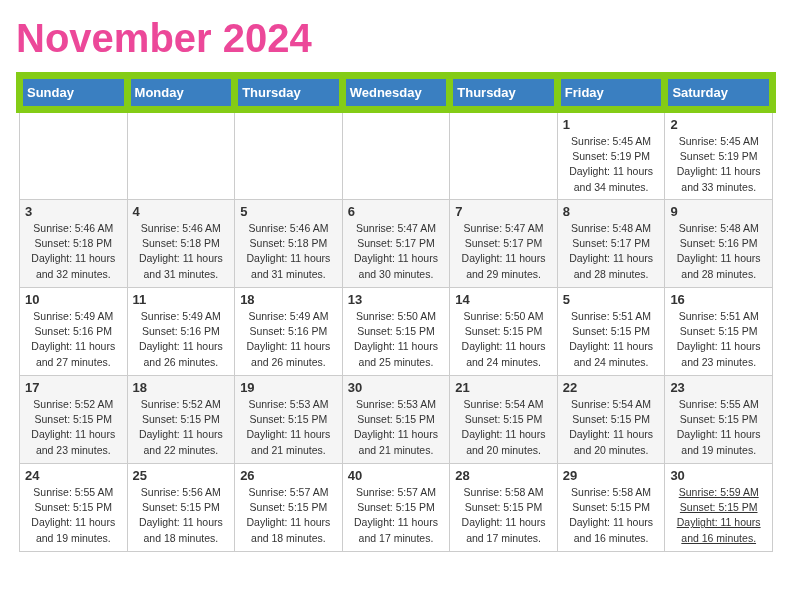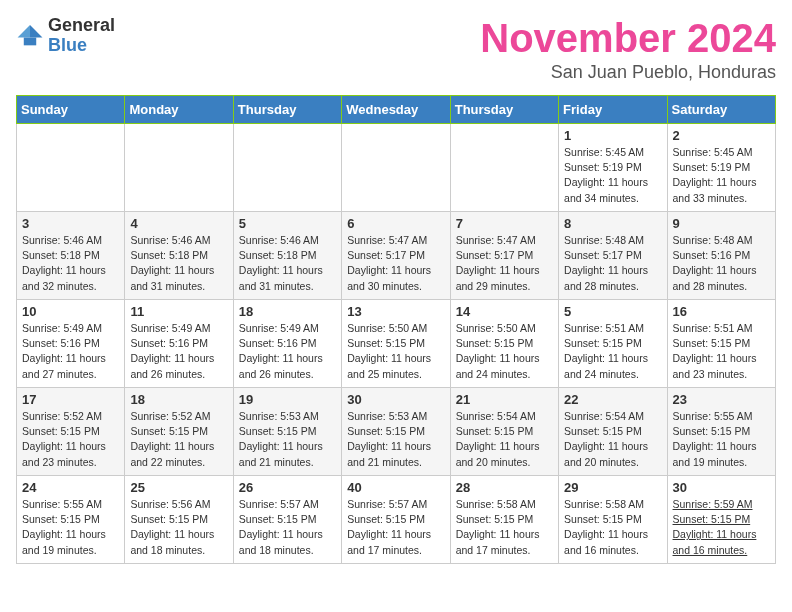--- a/index.html
+++ b/index.html
@@ -59,21 +59,21 @@
       border-collapse: collapse;
       table-layout: fixed;
     }
     .calendar th {
       background: #3a7fc1;
       color: #fff;
       font-size: 13px;
       font-weight: bold;
       padding: 6px 4px;
       text-align: left;
-      border: 1px solid #84cc16;
+      border: 7px solid #84cc16;
     }
     .calendar td {
       border: 1px solid #ccc;
       vertical-align: top;
       padding: 4px 5px;
       height: 88px;
       width: 14.28%;
       background: #fff;
     }
     .calendar tr:nth-child(even) td {
@@ -82,43 +82,32 @@
     .day-number {
       font-size: 13px;
       font-weight: bold;
       color: #333;
       margin-bottom: 2px;
     }
     .day-info {
       font-size: 10.5px;
       color: #333;
       line-height: 1.45;
+      text-align: center;
     }
     .empty-cell {
       background: #f9f9f9;
     }
   </style>
 </head>
 <body>
 
 <div class="header-area">
-  <div class="logo">
-    <svg class="logo-icon" viewBox="0 0 36 36">
-      <polygon points="18,4 34,20 18,20" fill="#3a7fc1"></polygon>
-      <polygon points="18,4 2,20 18,20" fill="#5a9fd4"></polygon>
-      <rect x="10" y="20" width="16" height="10" fill="#3a7fc1"></rect>
-    </svg>
-    <div class="logo-text">
-      <span class="logo-general">General</span>
-      <span class="logo-blue">Blue</span>
-    </div>
-  </div>
   <div class="title-area">
     <div class="month-title">November 2024</div>
-    <div class="location-title">San Juan Pueblo, Honduras</div>
   </div>
 </div>
 
 <table class="calendar">
   <thead>
     <tr>
     <th>Sunday</th>
         <th>Monday</th>
         <th>Thursday</th>
         <th>Wednesday</th>

